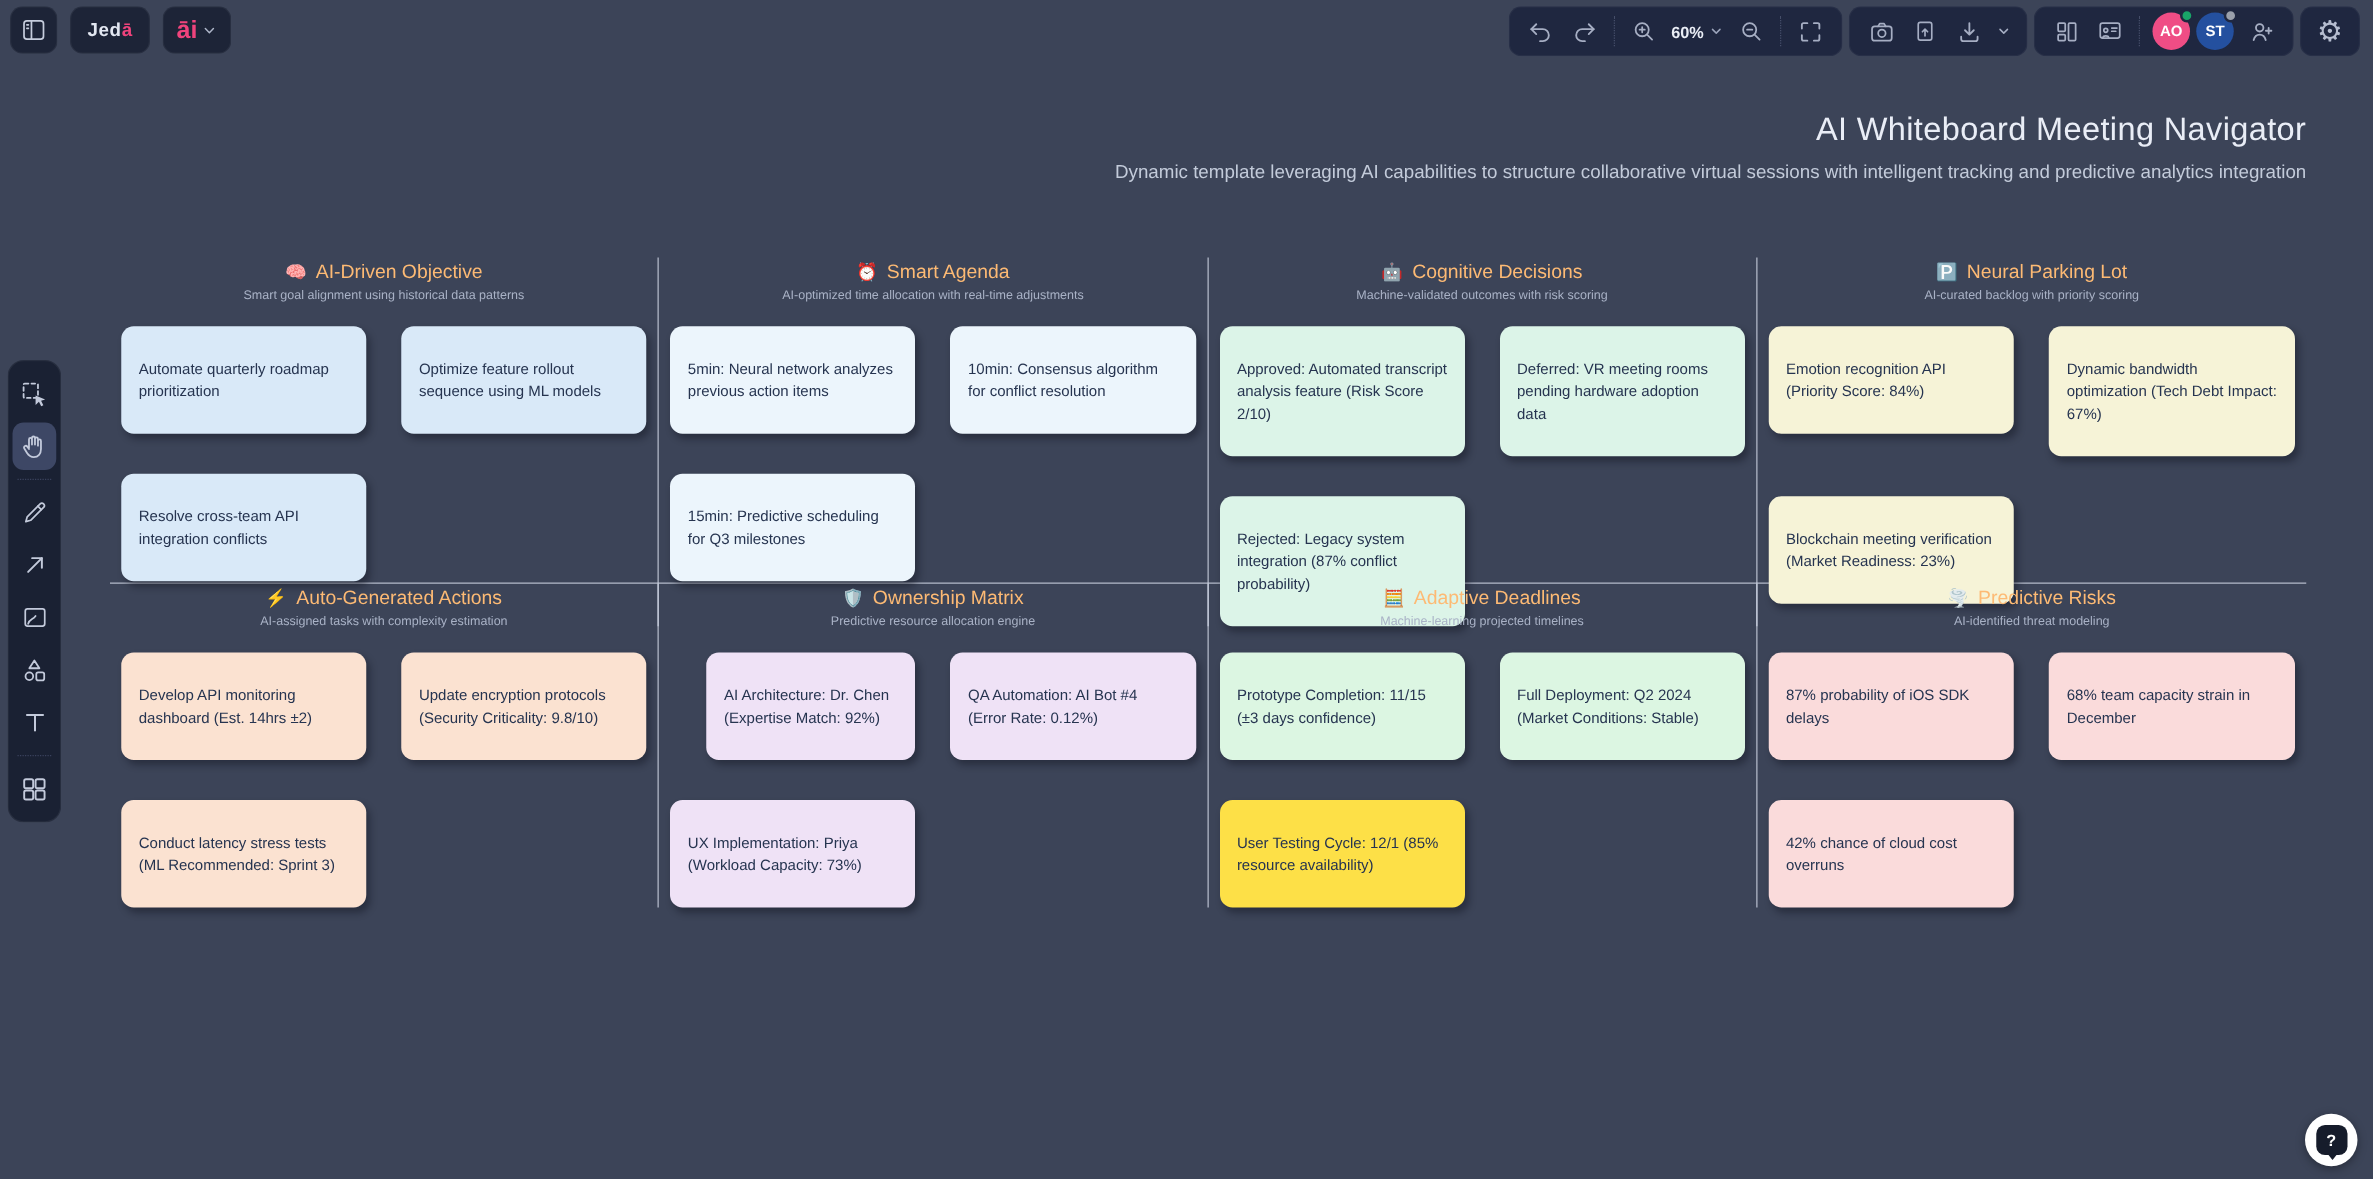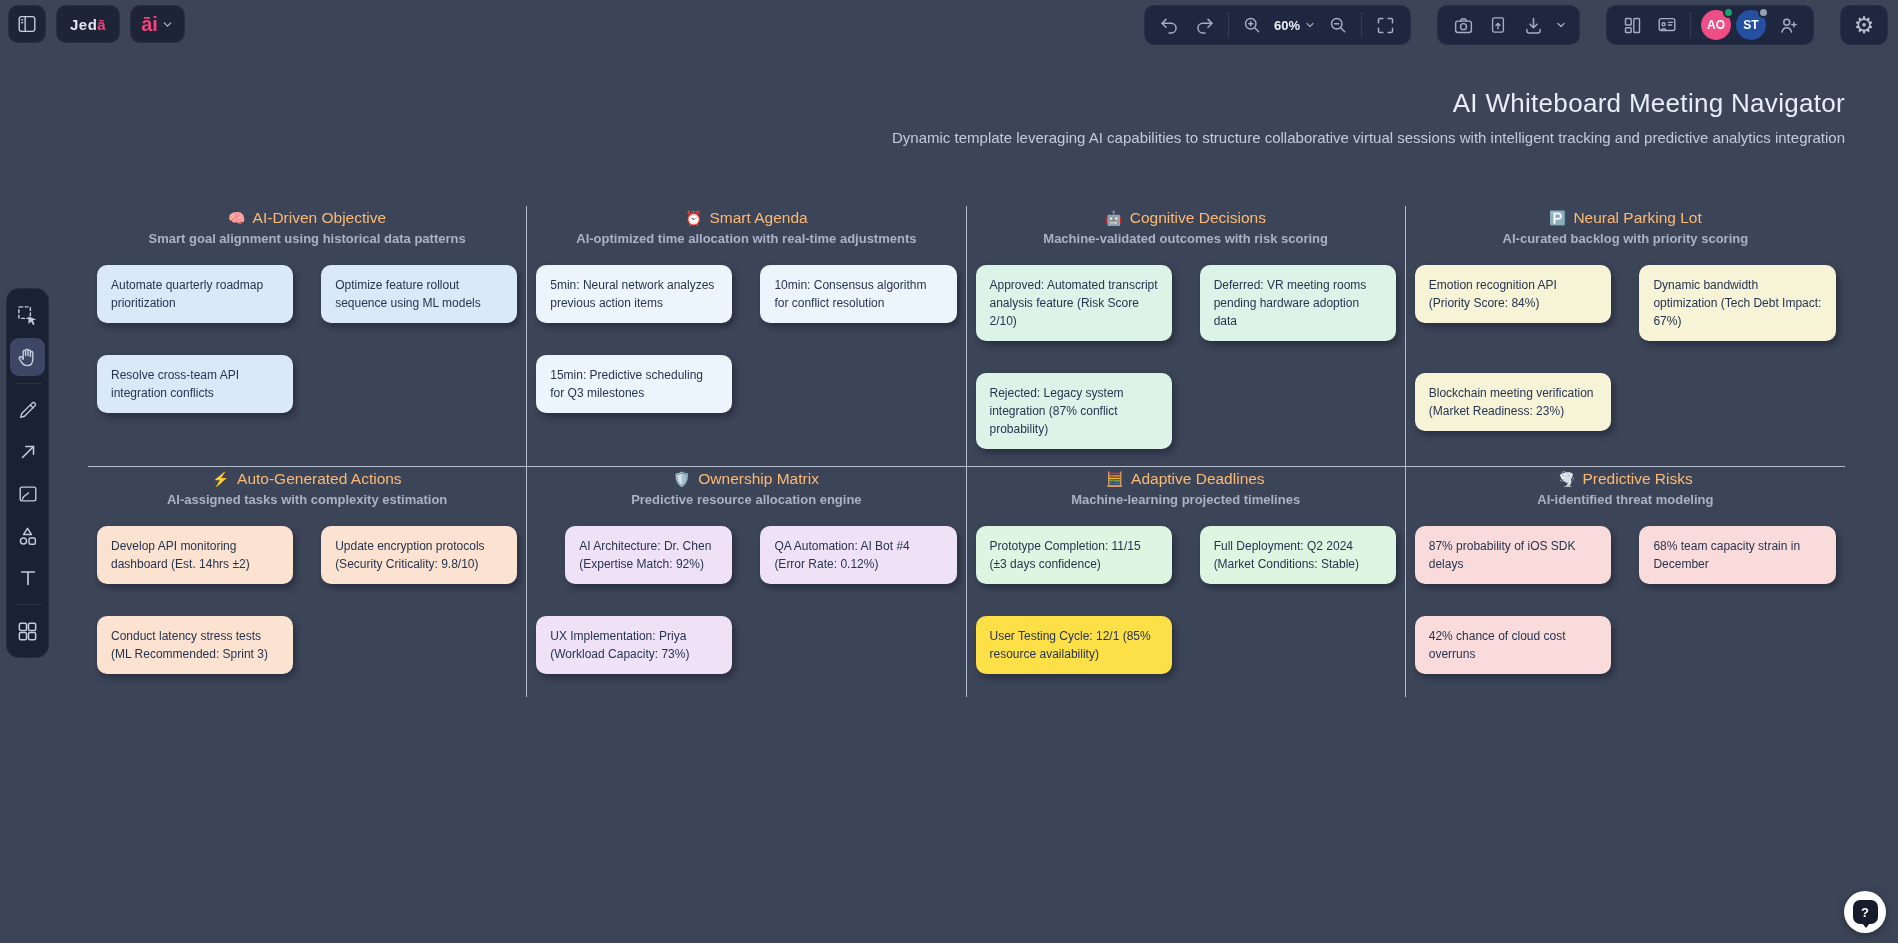--- a/index.html
+++ b/index.html
@@ -17,21 +17,21 @@
     background:#1d2437; border:1px solid rgba(255,255,255,.05); border-radius:10px;
     height:38px; display:flex; align-items:center; justify-content:center;
     color:#c6cddd; cursor:pointer;
   }
   .toggle-btn { width:38px; }
   .logo-btn { padding:0 13px; font-size:15px; font-weight:700; letter-spacing:.5px; color:#e2e7f1; }
   .logo-accent { color:#f0437c; }
   .ai-btn { padding:0 10px; gap:3px; font-size:20px; font-weight:700; color:#f0437c; }
   .ai-btn .chev { color:#aeb6c9; }
 
-  .topbar-right { position:absolute; top:5px; right:10px; display:flex; gap:26px; align-items:center; z-index:20; }
+  .topbar-right { position:absolute; top:5px; right:10px; display:flex; gap:5px; align-items:center; z-index:20; }
   .tool-group {
     display:flex; align-items:center; gap:9px; background:#1f2740;
     border:1px solid rgba(255,255,255,.04); border-radius:10px; height:40px; padding:0 12px;
     color:#a6aec3;
   }
   .tg-icon { display:flex; align-items:center; justify-content:center; width:26px; height:28px; cursor:pointer; color:#a6aec3; }
   .dot-sep { align-self:stretch; margin:7px 1px; border-left:1px dotted #454e69; }
   .zoom-label { display:flex; align-items:center; gap:4px; color:#e9edf5; font-size:13px; font-weight:700; cursor:pointer; }
   .zoom-label .chev { color:#9aa3ba; }
   .avatar {
@@ -61,25 +61,25 @@
   .canvas-subtitle { margin-top:10px; font-size:15px; color:#c3cbda; }
 
   .board { position:absolute; left:88px; top:206px; width:1757px; }
   .board-row { display:grid; grid-template-columns:repeat(4,1fr); }
   .board-row-1 { height:261px; border-bottom:1.5px solid rgba(210,218,232,.8); }
   .board-row-2 { height:230px; }
   .quadrant { position:relative; padding-top:3px; }
   .quadrant:not(:last-child) { border-right:1.5px solid rgba(210,218,232,.8); }
   .sec-head { text-align:center; font-size:15.5px; font-weight:400; color:#fdba74; cursor:default; }
   .sec-emoji { margin-right:7px; font-size:14px; }
-  .sec-desc { text-align:center; font-size:13px; color:#a9b2c6; margin-top:4px;font-weight:bold; }
+  .sec-desc { text-align:center; font-size:10px; color:#a9b2c6; margin-top:4px; }
   .notes { margin:19px 9px 0; display:grid; grid-template-columns:1fr 1fr;
     column-gap:28px; row-gap:32px; align-items:start; }
   .note {
-    border-radius:10px; padding:11px 14px; font-size:12px; line-height:1.5;
+    border-radius:10px; padding:25px 14px; font-size:12px; line-height:1.5;
     color:#263450; min-height:56px; cursor:pointer;
     box-shadow:3px 4px 6px rgba(10,14,24,.38);
   }
 
   
   .help-btn { position:absolute; right:12px; bottom:10px; width:42px; height:42px;
     background:#fff; border-radius:50%; display:flex; align-items:center; justify-content:center;
     box-shadow:0 2px 8px rgba(0,0,0,.35); cursor:pointer; z-index:30; }
   .help-bubble { width:25px; height:24px; background:#161c2b; border-radius:7px; color:#fff;
     font-size:13px; font-weight:700; display:flex; align-items:center; justify-content:center; position:relative; }

